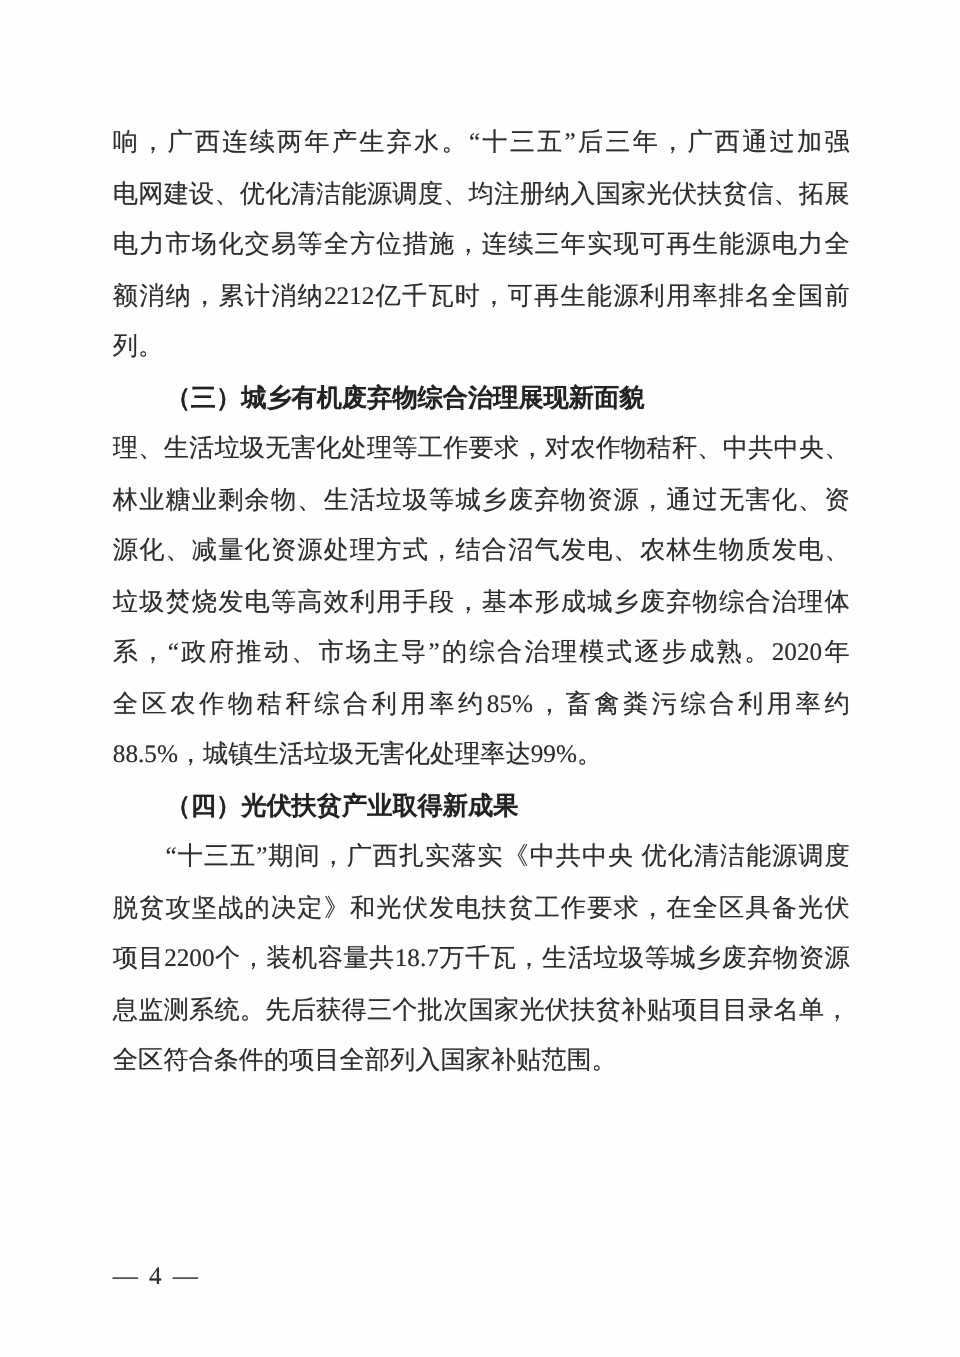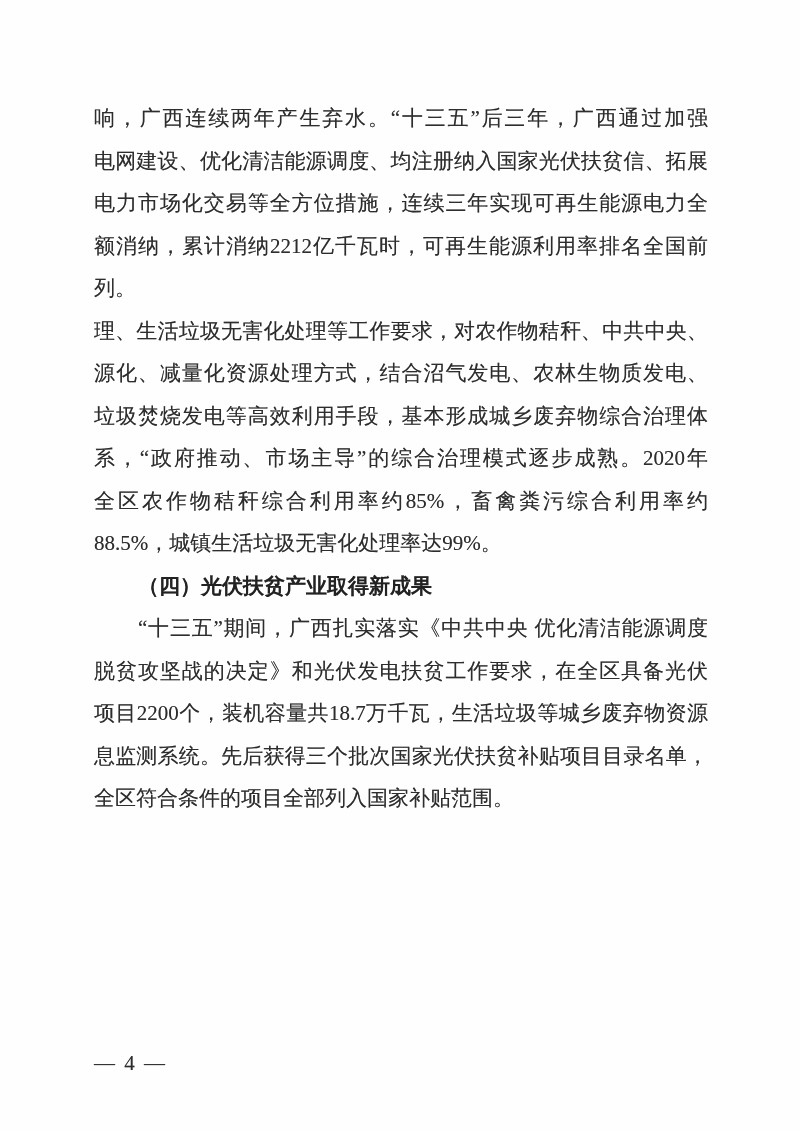--- a/index.html
+++ b/index.html
@@ -63,22 +63,24 @@
 
 <div class="page">
   <div class="content">
 
     <div class="line">响，广西连续两年产生弃水。“十三五”后三年，广西通过加强</div>
     <div class="line">电网建设、优化清洁能源调度、均注册纳入国家光伏扶贫信、拓展</div>
     <div class="line">电力市场化交易等全方位措施，连续三年实现可再生能源电力全</div>
     <div class="line">额消纳，累计消纳2212亿千瓦时，可再生能源利用率排名全国前</div>
     <div class="line last">列。</div>
 
+    <div class="line heading">（三）城乡有机废弃物综合治理展现新面貌</div>
 
     <div class="line">理、生活垃圾无害化处理等工作要求，对农作物秸秆、中共中央、</div>
+    <div class="line">林业糖业剩余物、生活垃圾等城乡废弃物资源，通过无害化、资</div>
     <div class="line">源化、减量化资源处理方式，结合沼气发电、农林生物质发电、</div>
     <div class="line">垃圾焚烧发电等高效利用手段，基本形成城乡废弃物综合治理体</div>
     <div class="line">系，“政府推动、市场主导”的综合治理模式逐步成熟。2020年</div>
     <div class="line">全区农作物秸秆综合利用率约85%，畜禽粪污综合利用率约</div>
     <div class="line last">88.5%，城镇生活垃圾无害化处理率达99%。</div>
 
     <div class="line heading">（四）光伏扶贫产业取得新成果</div>
 
     <div class="line indent">“十三五”期间，广西扎实落实《中共中央 优化清洁能源调度</div>
     <div class="line">脱贫攻坚战的决定》和光伏发电扶贫工作要求，在全区具备光伏</div>

